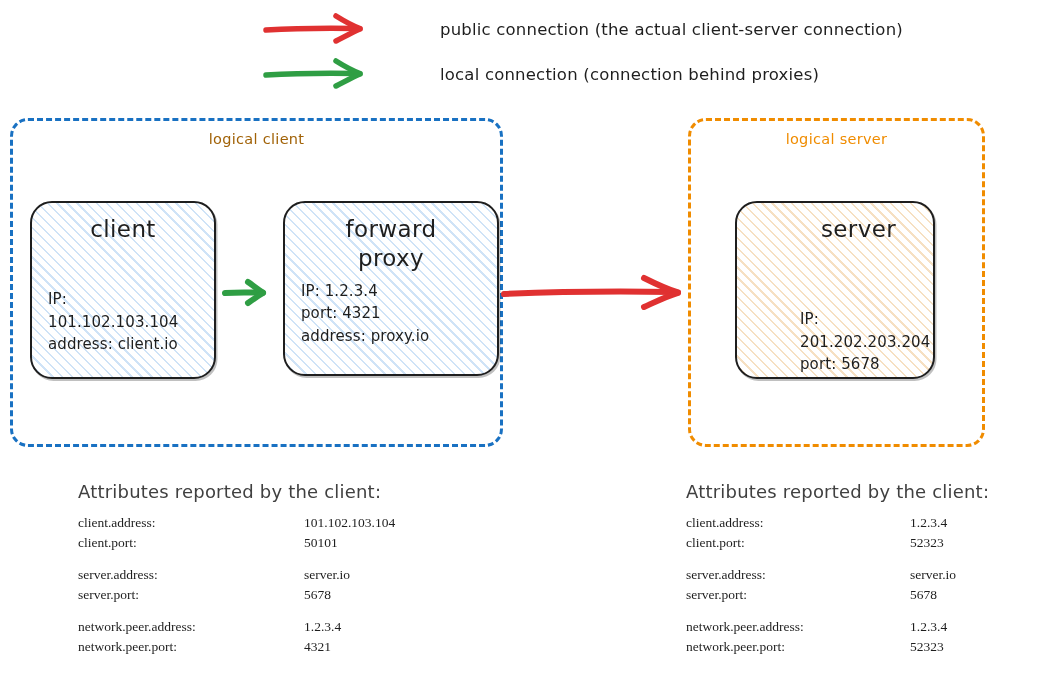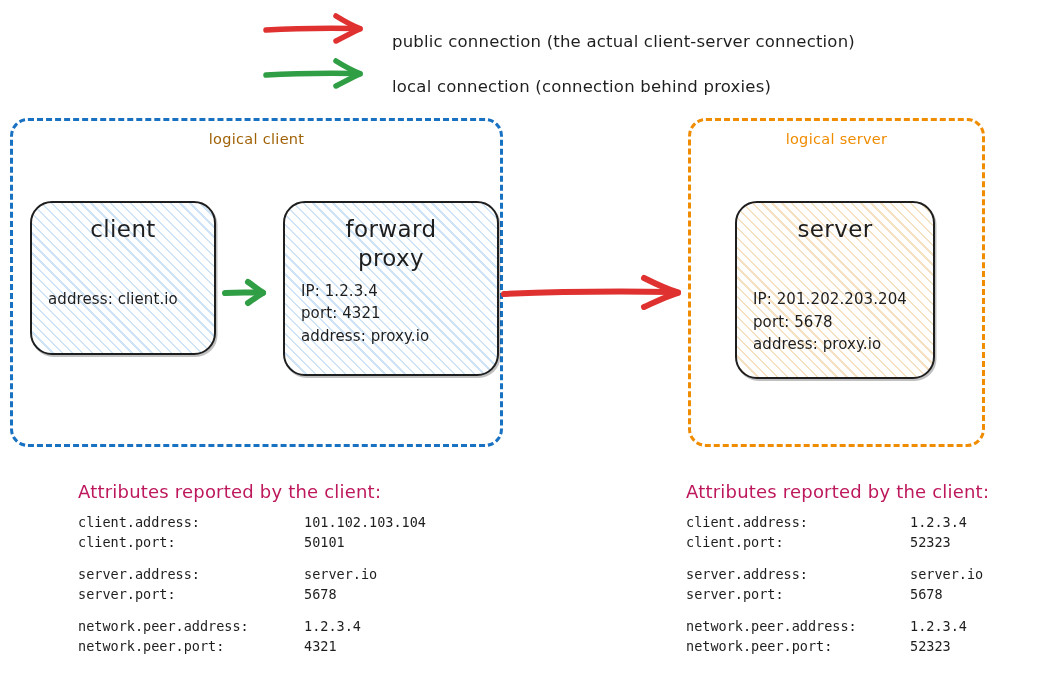--- a/index.html
+++ b/index.html
@@ -11,21 +11,21 @@
     width: 1039px;
     height: 686px;
     position: relative;
     overflow: hidden;
     font-family: "DejaVu Sans", sans-serif;
     color: #1e1e1e;
   }
 
   
   #legend { position: absolute; left: 0; top: 0; width: 1039px; height: 105px; }
-  .legend-row { position: absolute; display: flex; align-items: flex-end; }
+  .legend-row { position: absolute; display: flex; align-items: center; gap: 48px; }
   .legend-arrow { width: 112px; height: 44px; flex: 0 0 112px; }
   .legend-label {
     font-family: "DejaVu Sans", sans-serif;
     font-size: 16.5px;
     color: #1e1e1e;
     letter-spacing: 0.2px;
     white-space: nowrap;
     margin-left: 18px;
   }
   #legend-row-public { left: 262px; top: 7px; }
@@ -110,49 +110,49 @@
   
   .fill-orange {
     background-color: #ffffff;
     background-image: repeating-linear-gradient(
       45deg,
       #f6e0c2 0px, #f6e0c2 1.6px,
       #ffffff 1.6px, #ffffff 7px
     );
   }
 
-  #node-client  { left: 30px;  top: 201px; width: 186px; height: 154px; }
+  #node-client  { left: 30px;  top: 201px; width: 186px; height: 178px; }
   #node-client .node-body { margin-top: 44px; }
   #node-proxy   { left: 283px; top: 201px; width: 216px; height: 175px; }
   #node-proxy .node-body  { margin-top: 6px; }
-  #node-server  { left: 735px; top: 201px; width: 200px; height: 178px; }
-  #node-server .node-body { margin-top: 44px; }
+  #node-server  { left: 735px; top: 201px; width: 200px; height: 178px; padding-left: 47px; }
+  #node-server .node-body { margin-top: 64px; }
 
   
   #arrow-local-client-proxy { position: absolute; left: 222px; top: 272px; width: 52px; height: 42px; }
   #arrow-public-main        { position: absolute; left: 500px; top: 268px; width: 190px; height: 50px; }
 
   
   .attr-block { position: absolute; }
   .attr-heading {
     font-family: "DejaVu Sans", sans-serif;
     font-size: 18px;
-    color: #be185d;
+    color: #404040;
     margin-bottom: 11px;
     white-space: nowrap;
     letter-spacing: 0.2px;
   }
   .attr-table {
     font-family: "DejaVu Sans Mono", monospace;
     font-size: 13.5px;
     color: #1e1e1e;
     border-collapse: collapse;
     line-height: 1.45;
   }
-  .attr-table td { padding: 0; vertical-align: top; white-space: pre; }
+  .attr-table td { padding: 0; vertical-align: top; white-space: pre; font-family: Liberation Serif, serif; }
   .attr-table td.k { padding-right: 16px; }
   .attr-spacer td { height: 13px; line-height: 13px; font-size: 1px; }
 
   #attrs-client { left: 78px; top: 481px; }
   #attrs-client .attr-table td.k { min-width: 210px; }
   #attrs-server { left: 686px; top: 481px; }
   #attrs-server .attr-table td.k { min-width: 208px; }
 </style>
 </head>
 <body>
@@ -184,20 +184,21 @@
 </div>
 
 <div class="group" id="group-client">
   <div class="group-label">logical client</div>
 </div>
 
 <div class="node fill-blue" id="node-client">
   <div class="node-inner">
     <div class="node-title">client</div>
     <div class="node-body">
+      <div>IP: 101.102.103.104</div>
       <div>address: client.io</div>
     </div>
   </div>
 </div>
 
 <div class="node fill-blue" id="node-proxy">
   <div class="node-inner">
     <div class="node-title">
       <div>forward</div>
       <div>proxy</div>

